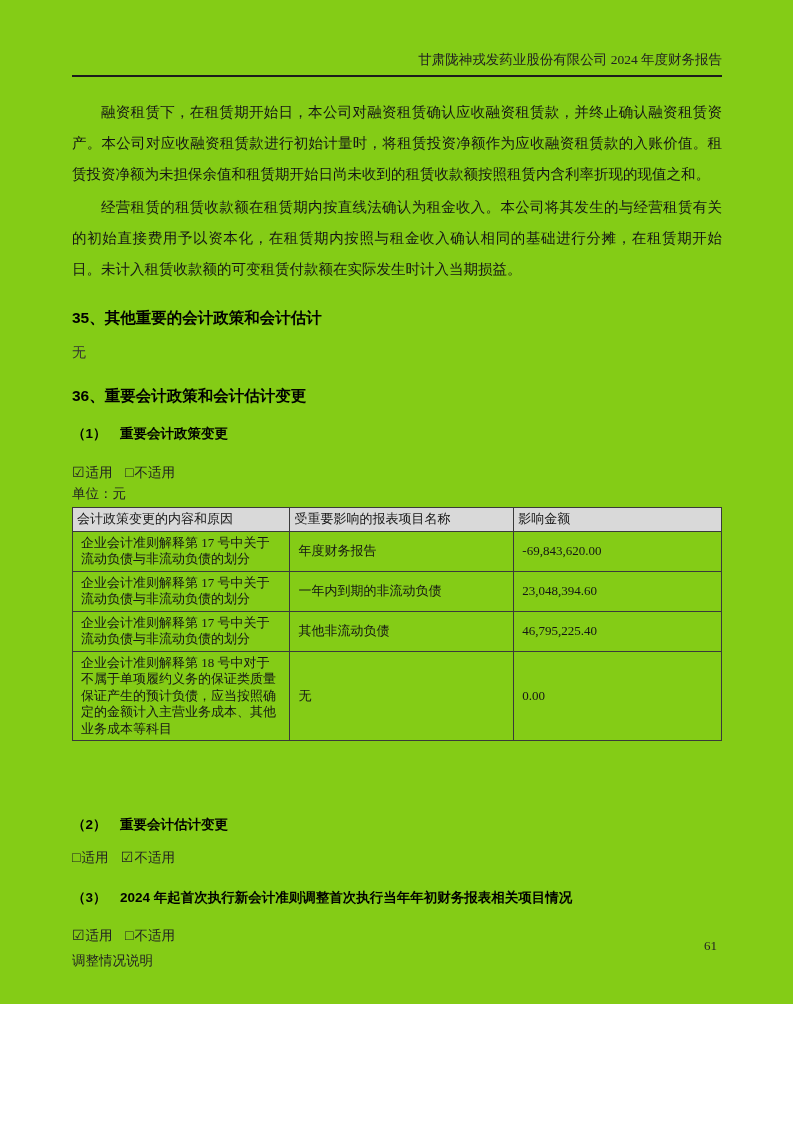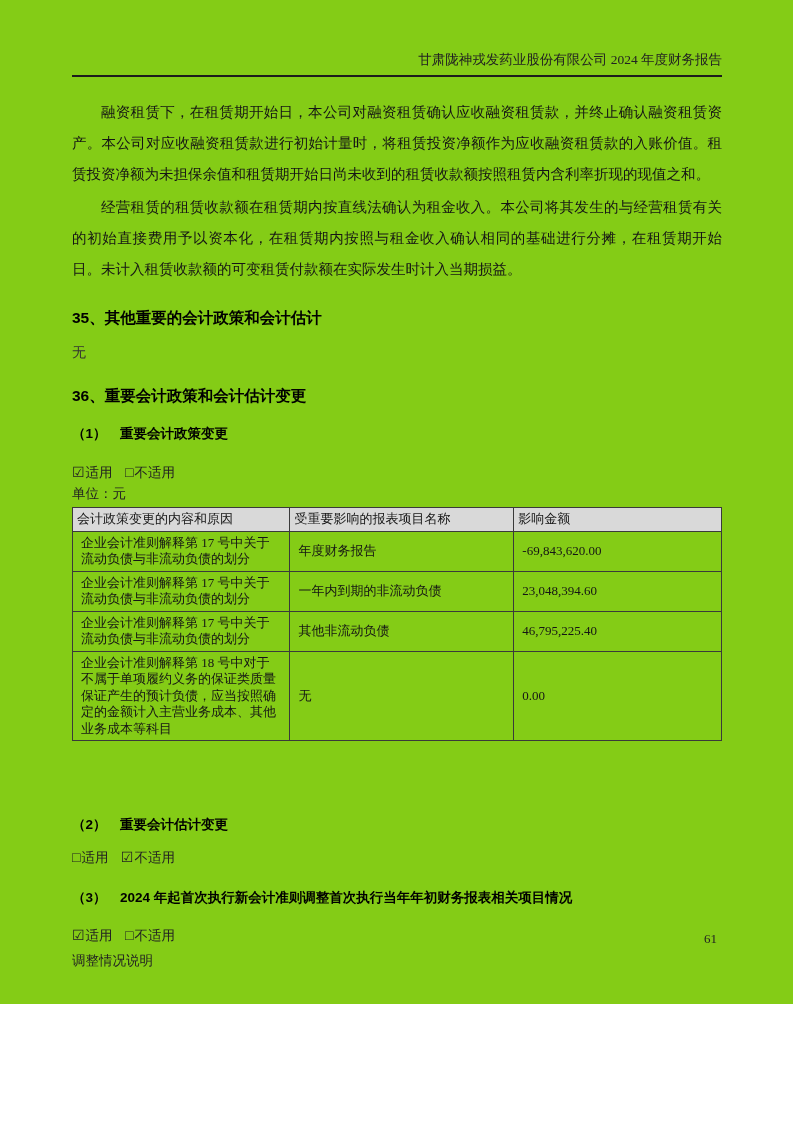--- a/index.html
+++ b/index.html
@@ -103,21 +103,21 @@
   .policy-table td.c-left{text-align:left;}
   .policy-table td.c-right{text-align:left;}
   .note-label{
     margin-top:7px;
     font-size:13.5px;
     line-height:18px;
     color:#222;
   }
   .page-number{
     position:absolute;
-    bottom:57px;
+    bottom:50px;
     right:76px;
     font-size:13px;
     color:#222;
   }
 </style>
 </head>
 <body>
 
 <div class="page">
 

